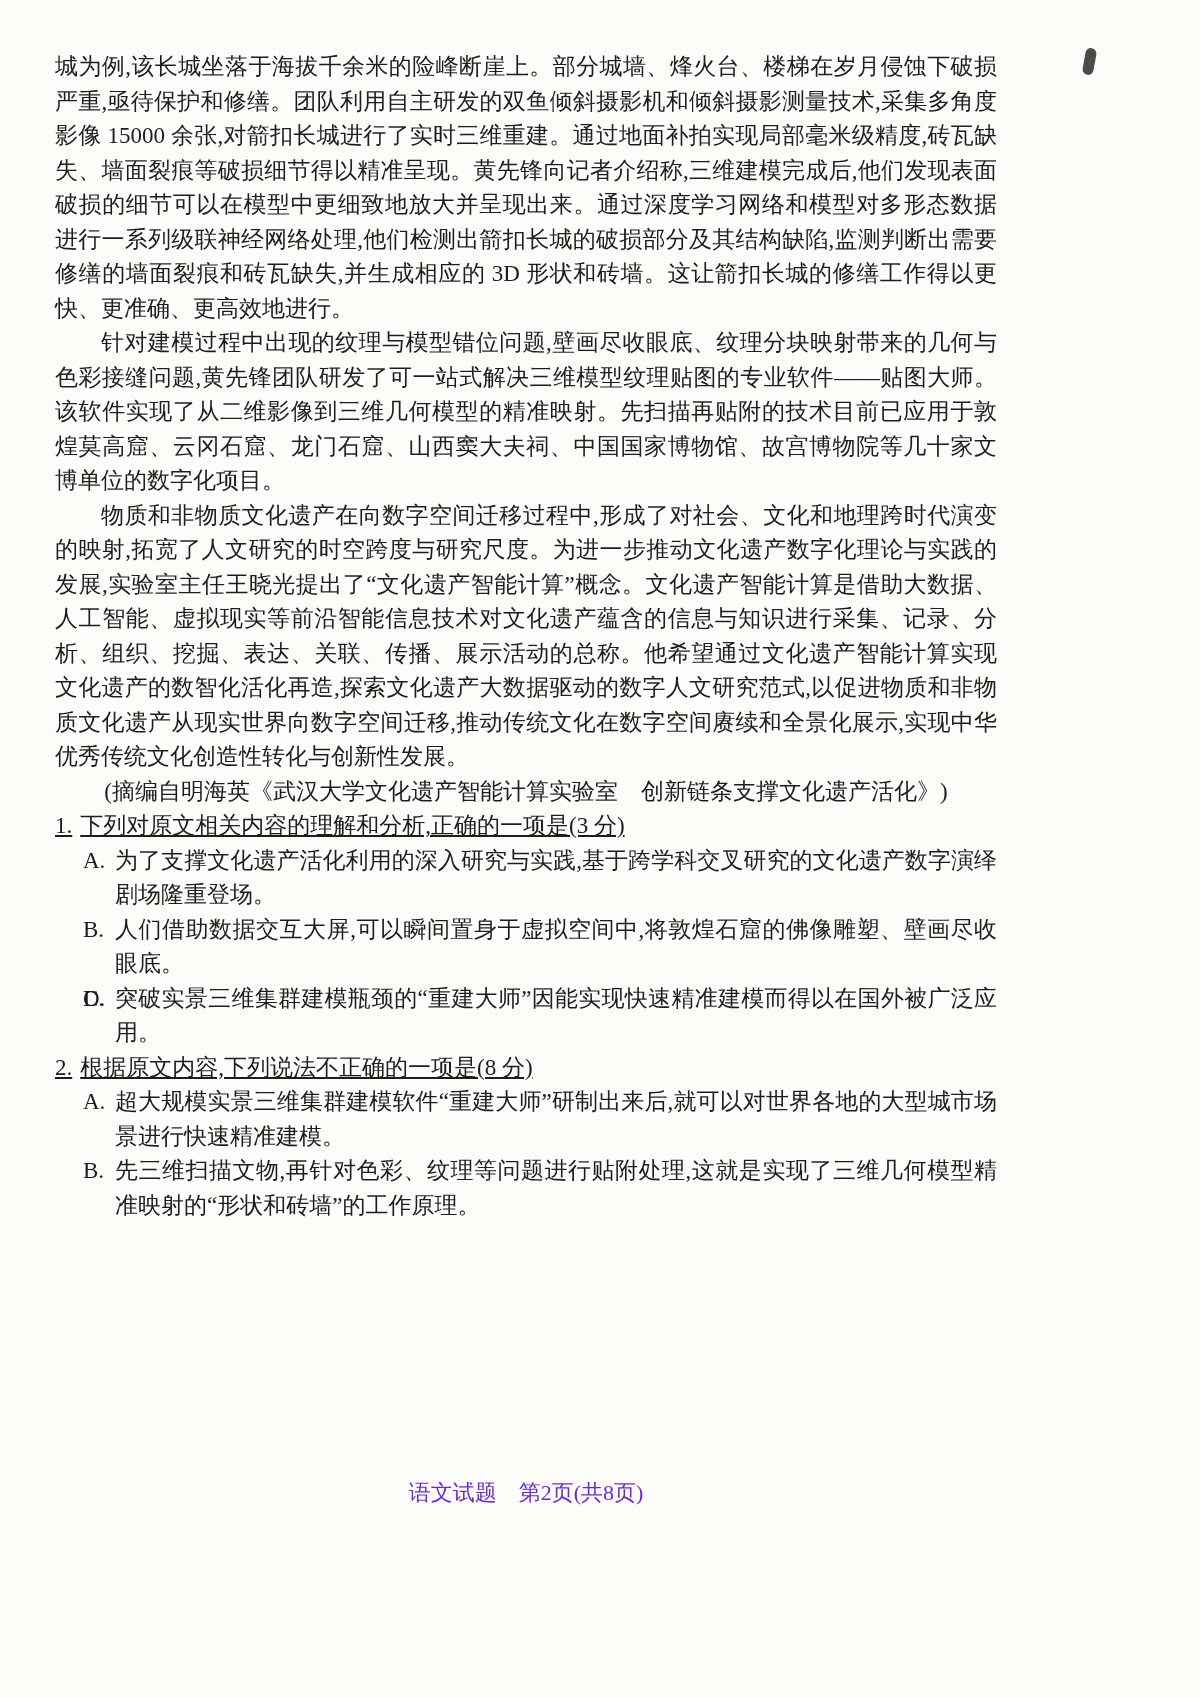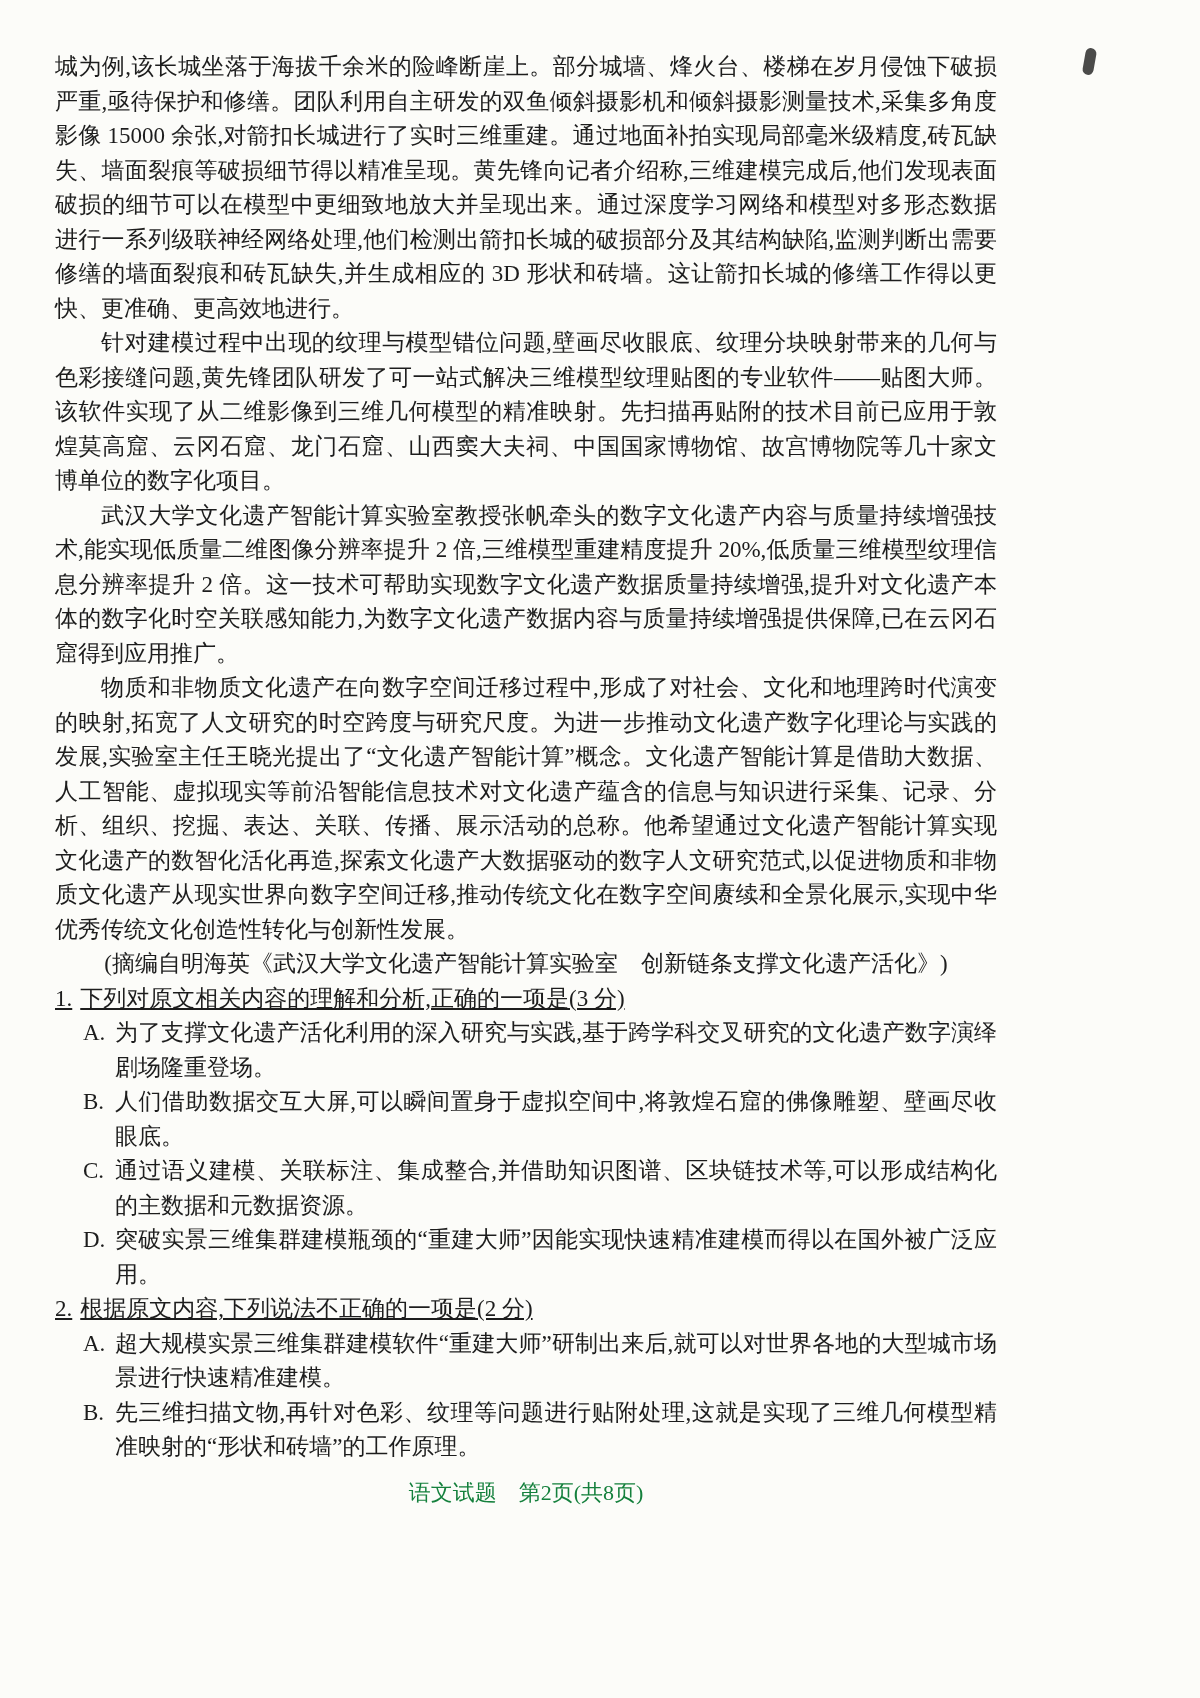--- a/index.html
+++ b/index.html
@@ -52,21 +52,21 @@
     left: 28px;
     top: 0;
   }
   .footer {
     position: absolute;
     left: 55px;
     top: 1476px;
     width: 942px;
     text-align: center;
     font-size: 22px;
-    color: #15803d;
+    color: #6d28d9;
   }
   .smudge {
     position: absolute;
     left: 1084px;
     top: 48px;
     width: 11px;
     height: 27px;
     background: #2c2c2c;
     border-radius: 6px;
     transform: rotate(10deg);
@@ -74,50 +74,48 @@
   }
 </style>
 </head>
 <body>
 
 <div class="page">
   <div class="content">
 
     <p class="para">城为例,该长城坐落于海拔千余米的险峰断崖上。部分城墙、烽火台、楼梯在岁月侵蚀下破损严重,亟待保护和修缮。团队利用自主研发的双鱼倾斜摄影机和倾斜摄影测量技术,采集多角度影像 15000 余张,对箭扣长城进行了实时三维重建。通过地面补拍实现局部毫米级精度,砖瓦缺失、墙面裂痕等破损细节得以精准呈现。黄先锋向记者介绍称,三维建模完成后,他们发现表面破损的细节可以在模型中更细致地放大并呈现出来。通过深度学习网络和模型对多形态数据进行一系列级联神经网络处理,他们检测出箭扣长城的破损部分及其结构缺陷,监测判断出需要修缮的墙面裂痕和砖瓦缺失,并生成相应的 3D 形状和砖墙。这让箭扣长城的修缮工作得以更快、更准确、更高效地进行。</p>
     <p class="para indent">针对建模过程中出现的纹理与模型错位问题,壁画尽收眼底、纹理分块映射带来的几何与色彩接缝问题,黄先锋团队研发了可一站式解决三维模型纹理贴图的专业软件——贴图大师。该软件实现了从二维影像到三维几何模型的精准映射。先扫描再贴附的技术目前已应用于敦煌莫高窟、云冈石窟、龙门石窟、山西窦大夫祠、中国国家博物馆、故宫博物院等几十家文博单位的数字化项目。</p>
-    <p class="para indent">武汉大学文化遗产智能计算实验室教授张帆牵头的数字文化遗产内容与质量持续增强技术,能实现低质量二维图像分辨率提升 2 倍,三维模型重建精度提升 20%,低质量三维模型纹理信息分辨率提升 2 倍。这一技术可帮助实现数字文化遗产数据质量持续增强,提升对文化遗产本体的数字化时空关联感知能力,为数字文化遗产数据内容与质量持续增强提供保障,已在云冈石窟得到应用推广。</p>
     <p class="para indent">物质和非物质文化遗产在向数字空间迁移过程中,形成了对社会、文化和地理跨时代演变的映射,拓宽了人文研究的时空跨度与研究尺度。为进一步推动文化遗产数字化理论与实践的发展,实验室主任王晓光提出了“文化遗产智能计算”概念。文化遗产智能计算是借助大数据、人工智能、虚拟现实等前沿智能信息技术对文化遗产蕴含的信息与知识进行采集、记录、分析、组织、挖掘、表达、关联、传播、展示活动的总称。他希望通过文化遗产智能计算实现文化遗产的数智化活化再造,探索文化遗产大数据驱动的数字人文研究范式,以促进物质和非物质文化遗产从现实世界向数字空间迁移,推动传统文化在数字空间赓续和全景化展示,实现中华优秀传统文化创造性转化与创新性发展。</p>
 
     <p class="citation">(摘编自明海英《武汉大学文化遗产智能计算实验室　创新链条支撑文化遗产活化》)</p>
 
     <div class="question">
       <p class="stem">
         <span class="qnum">1.</span><span>下列对原文相关内容的理解和分析,正确的一项是(3 分)</span>
       </p>
       <div class="option">
         <span class="option-label">A.</span>
         <span class="option-text">为了支撑文化遗产活化利用的深入研究与实践,基于跨学科交叉研究的文化遗产数字演绎剧场隆重登场。</span>
       </div>
       <div class="option">
         <span class="option-label">B.</span>
         <span class="option-text">人们借助数据交互大屏,可以瞬间置身于虚拟空间中,将敦煌石窟的佛像雕塑、壁画尽收眼底。</span>
       </div>
       <div class="option">
         <span class="option-label">C.</span>
-        <span class="option-text">通过语义建模、关联标注、集成整合,并借助知识图谱、区块链技术等,可以形成结构化的主数据和元数据资源。</span>
       </div>
       <div class="option">
         <span class="option-label">D.</span>
         <span class="option-text">突破实景三维集群建模瓶颈的“重建大师”因能实现快速精准建模而得以在国外被广泛应用。</span>
       </div>
     </div>
 
     <div class="question">
       <p class="stem">
-        <span class="qnum">2.</span><span>根据原文内容,下列说法不正确的一项是(2 分)</span>
+        <span class="qnum">2.</span><span>根据原文内容,下列说法不正确的一项是(8 分)</span>
       </p>
       <div class="option">
         <span class="option-label">A.</span>
         <span class="option-text">超大规模实景三维集群建模软件“重建大师”研制出来后,就可以对世界各地的大型城市场景进行快速精准建模。</span>
       </div>
       <div class="option">
         <span class="option-label">B.</span>
         <span class="option-text">先三维扫描文物,再针对色彩、纹理等问题进行贴附处理,这就是实现了三维几何模型精准映射的“形状和砖墙”的工作原理。</span>
       </div>
     </div>

